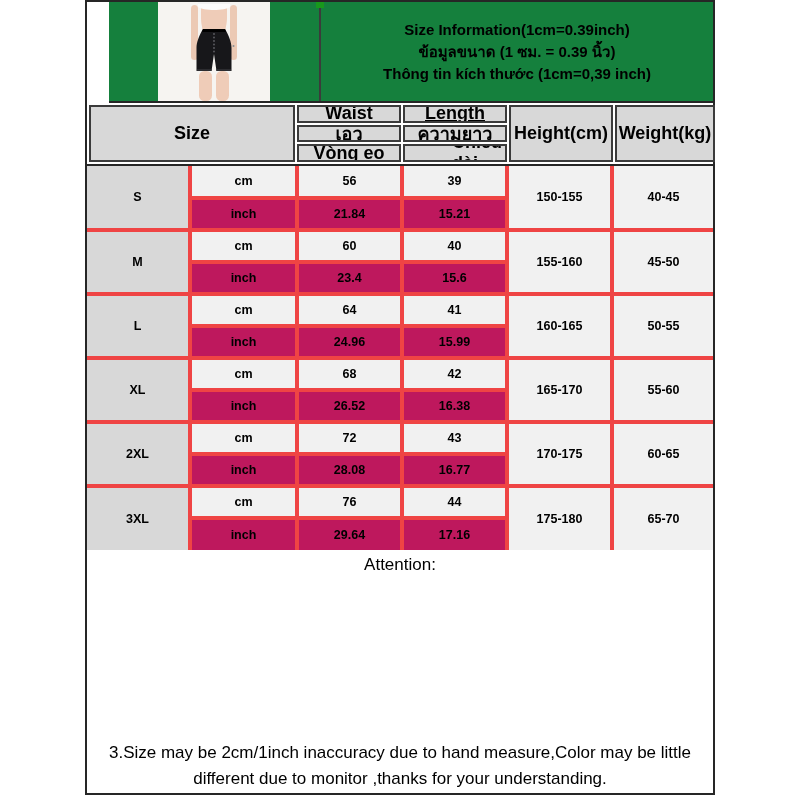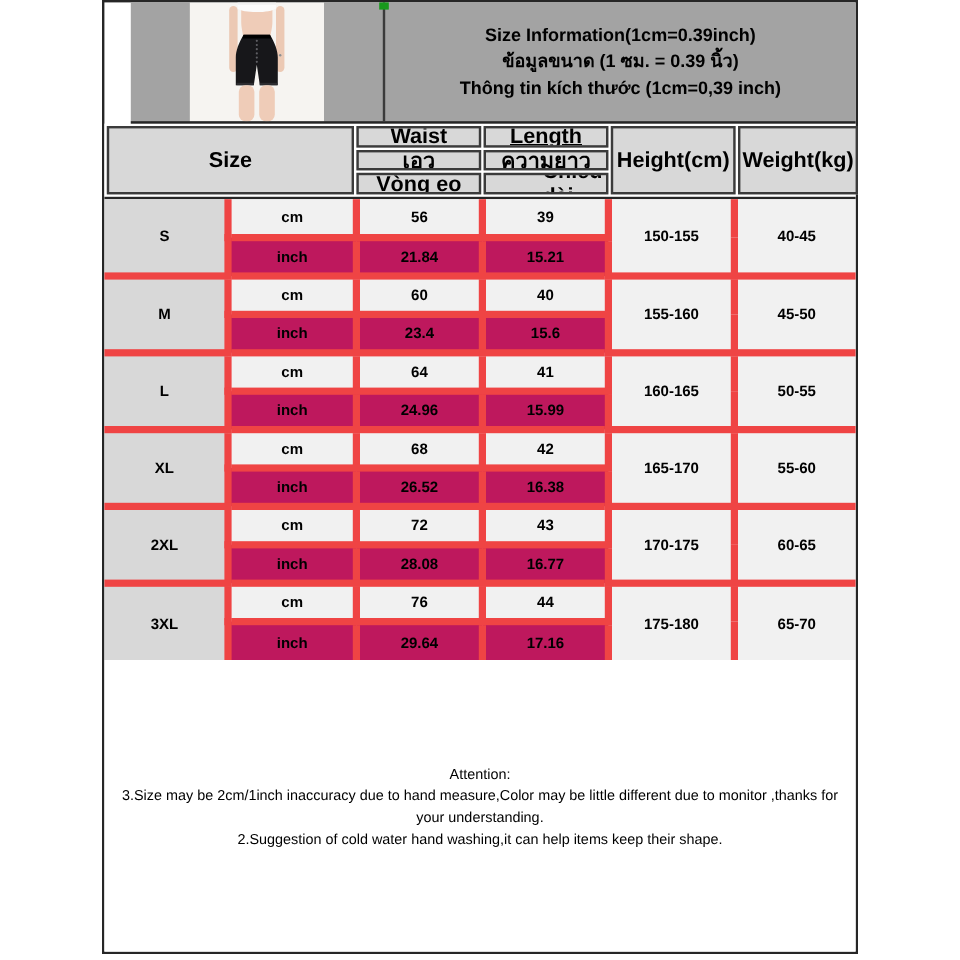--- a/index.html
+++ b/index.html
@@ -10,21 +10,21 @@
     position: absolute; left: 85px; top: 0;
     width: 630px; height: 795px;
     border: 2px solid #262626;
     display: flex; flex-direction: column;
     background: #fff;
   }
 
   
   .banner {
     height: 101px; flex: 0 0 101px;
-    background: #a3a3a3;
+    background: #15803d;
     border-bottom: 2px solid #262626;
     display: flex; position: relative; margin-left: 22px;
   }
   .banner-left { width: 210px; flex: 0 0 210px; display: flex; align-items: center; justify-content: center; }
   .banner-divider { width: 2px; flex: 0 0 2px; background: #3b3b3b; }
   .green-mark { position: absolute; left: 207px; top: 0; width: 8px; height: 6px; background: #18991c; }
   .banner-right {
     flex: 1; display: flex; flex-direction: column; justify-content: center;
     text-align: center; font-weight: bold; font-size: 15px; line-height: 22px;
   }
@@ -54,30 +54,30 @@
   .length-3   { grid-column: 3; grid-row: 3; padding-left: 47px; }
   .height-box { grid-column: 4; grid-row: 1 / 4; }
   .weight-box { grid-column: 5; grid-row: 1 / 4; }
 
   
   table.data {
     width: 626px; table-layout: fixed;
     border-collapse: collapse; border-style: hidden;
     font-weight: bold; font-size: 12.5px; text-align: center;
   }
-  table.data td { border: 6px solid #ef4444; height: 32px; }
+  table.data td { border: 4px solid #ef4444; height: 32px; }
   .c-size  { background: #d8d8d8; }
   .bg-lt   { background: #f1f1f1; }
   .bg-w    { background: #be185d; }
 
   
   .attention {
     flex: 1; background: #ffffff;
-    display: flex; flex-direction: column; justify-content: center;
-    text-align: center; font-size: 12px; line-height: 1.5;
+    display: flex; flex-direction: column; justify-content: space-between;
+    text-align: center; font-size: 17px; line-height: 1.5;
     padding: 2px 6px;
   }
 </style>
 </head>
 <body>
 
 <div class="sheet">
 
   <div class="banner">
     <div class="banner-left">
@@ -226,16 +226,15 @@
         <td class="bg-w">inch</td>
         <td class="bg-w">29.64</td>
         <td class="bg-w">17.16</td>
       </tr>
     </tbody>
   </table>
 
   <div class="attention">
     <div>Attention:</div>
     <div>3.Size may be 2cm/1inch inaccuracy due to hand measure,Color may be little different due to monitor ,thanks for your understanding.</div>
-    <div>2.Suggestion of cold water hand washing,it can help items keep their shape.</div>
   </div>
 
 </div>
 
 </body></html>

